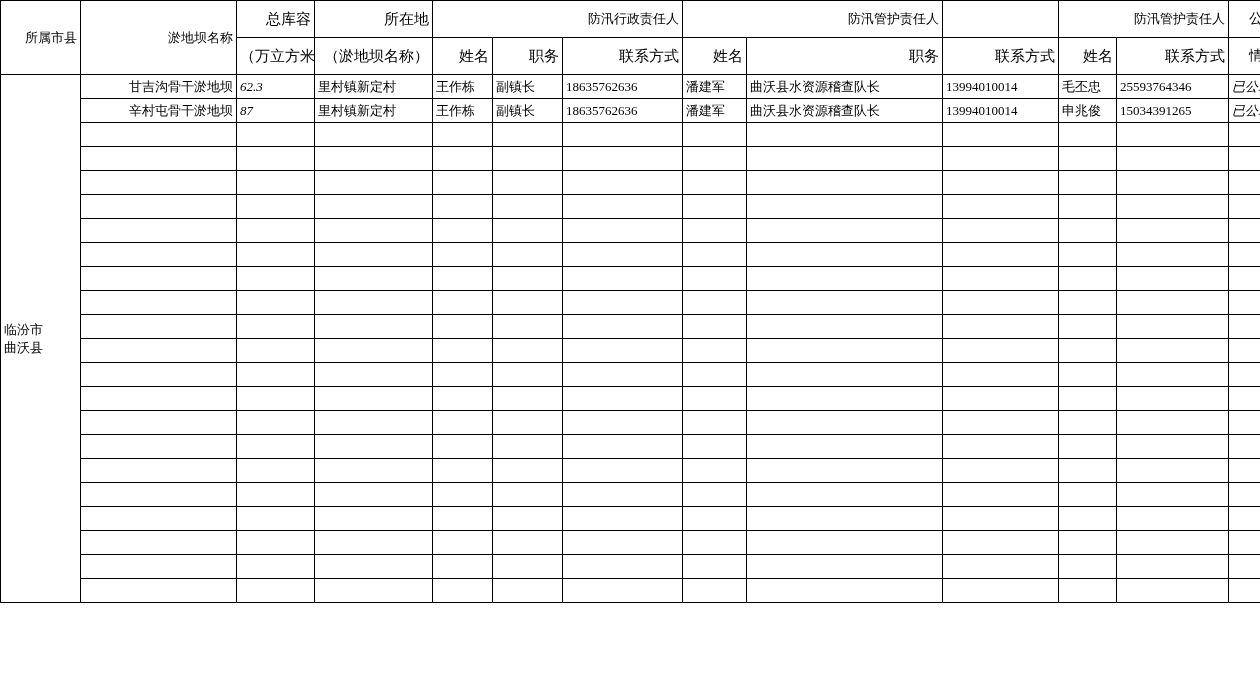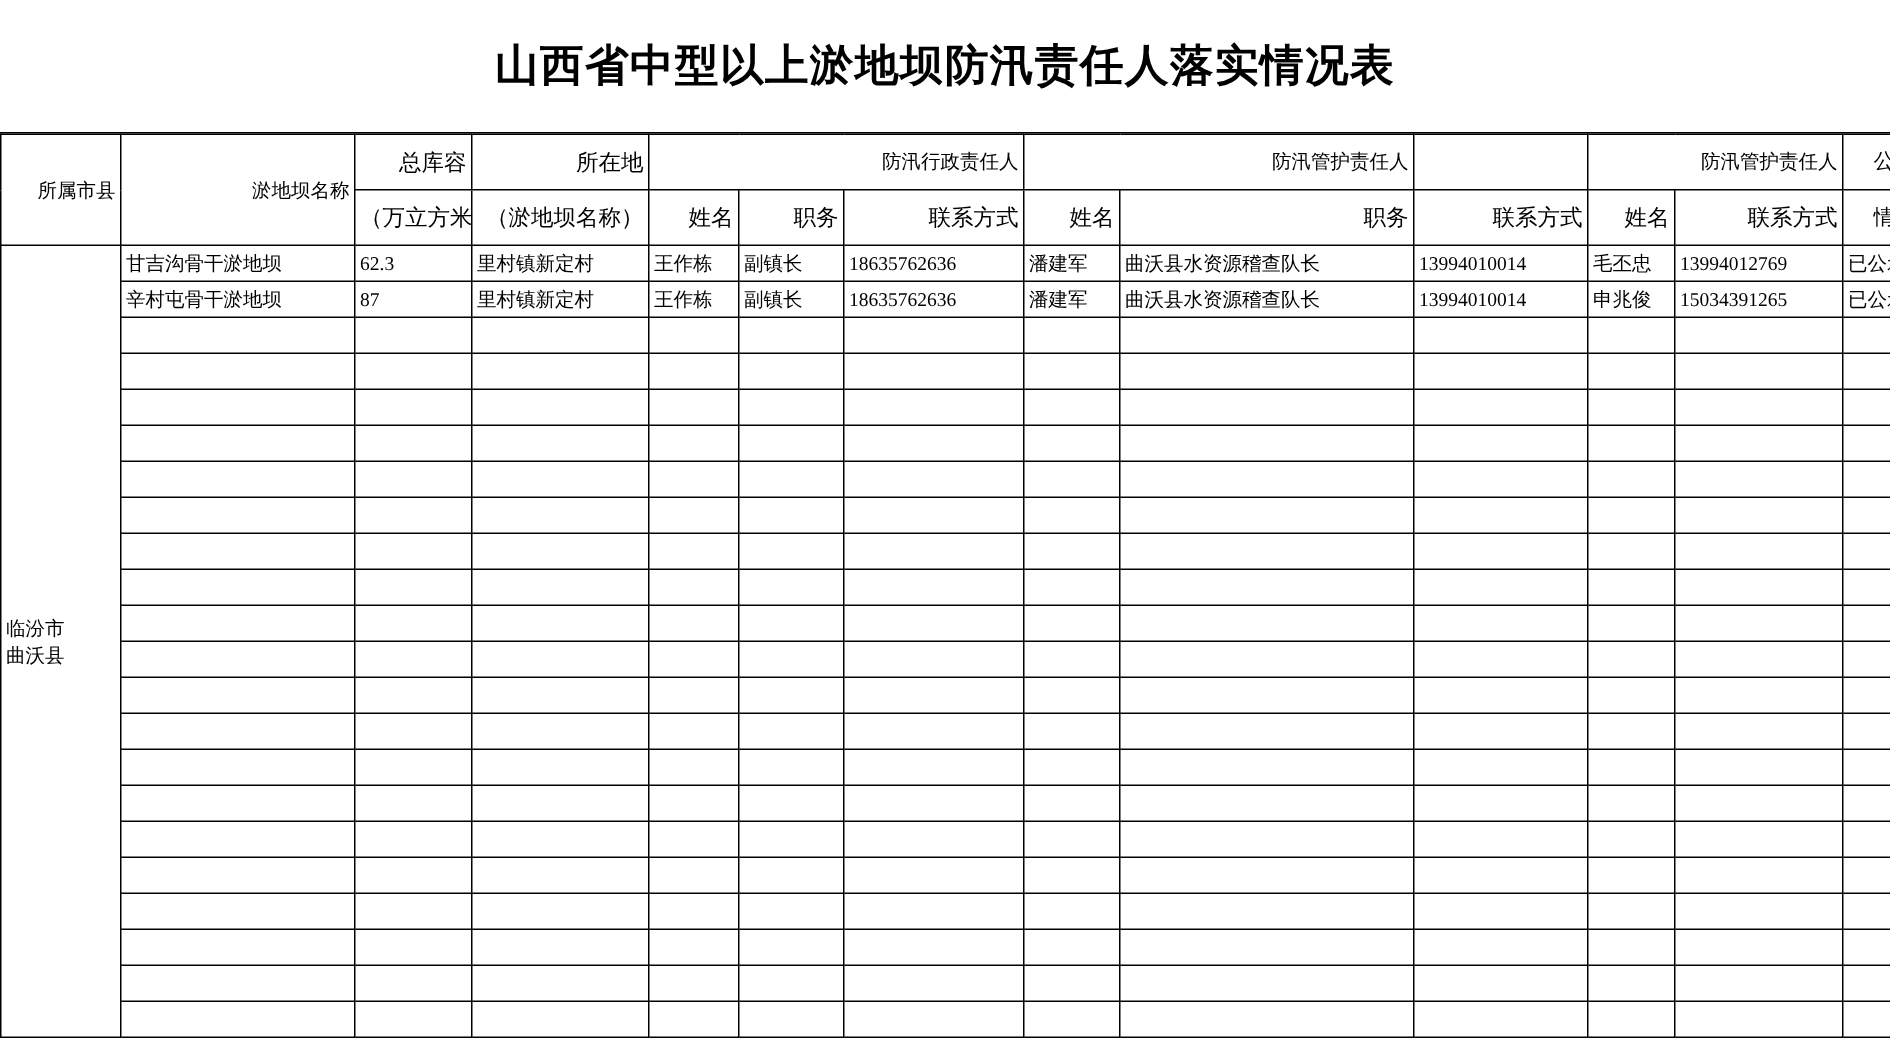--- a/index.html
+++ b/index.html
@@ -58,36 +58,33 @@
     font-size: 15px;
   }
   th.hdr.tiny {
     font-size: 14px;
   }
   td.cell {
     height: 21px;
     font-size: 13.5px;
   }
   td.c-center { text-align: left; }
-  td.c-left { text-align: left; }
+  td.c-left { text-align: left; font-style: italic; }
   td.region {
     font-size: 17px;
     line-height: 1.35;
     vertical-align: middle;
   }
-  .dam-name { font-size: 13px; text-align: left; margin-left: 44px; }
+  .dam-name { font-size: 13px; text-align: right; margin-left: 44px; }
 </style>
 </head>
 <body>
 
 <div class="page">
 
-  <div class="title-bar">
-    <div class="title">山西省中型以上淤地坝防汛责任人落实情况表</div>
-  </div>
 
   <table class="sheet">
     <colgroup>
       <col style="width:80px">
       <col style="width:156px">
       <col style="width:78px">
       <col style="width:118px">
       <col style="width:60px">
       <col style="width:70px">
       <col style="width:120px">
@@ -133,21 +130,21 @@
         <td class="cell dam-name">甘吉沟骨干淤地坝</td>
         <td class="cell c-left">62.3</td>
         <td class="cell c-center">里村镇新定村</td>
         <td class="cell c-center">王作栋</td>
         <td class="cell c-center">副镇长</td>
         <td class="cell c-center">18635762636</td>
         <td class="cell c-center">潘建军</td>
         <td class="cell c-center">曲沃县水资源稽查队长</td>
         <td class="cell c-center">13994010014</td>
         <td class="cell c-center">毛丕忠</td>
-        <td class="cell c-center">13994012769</td>
+        <td class="cell c-center">25593764346</td>
         <td class="cell c-left">已公示</td>
       </tr>
       <tr>
         <td class="cell dam-name">辛村屯骨干淤地坝</td>
         <td class="cell c-left">87</td>
         <td class="cell c-center">里村镇新定村</td>
         <td class="cell c-center">王作栋</td>
         <td class="cell c-center">副镇长</td>
         <td class="cell c-center">18635762636</td>
         <td class="cell c-center">潘建军</td>

